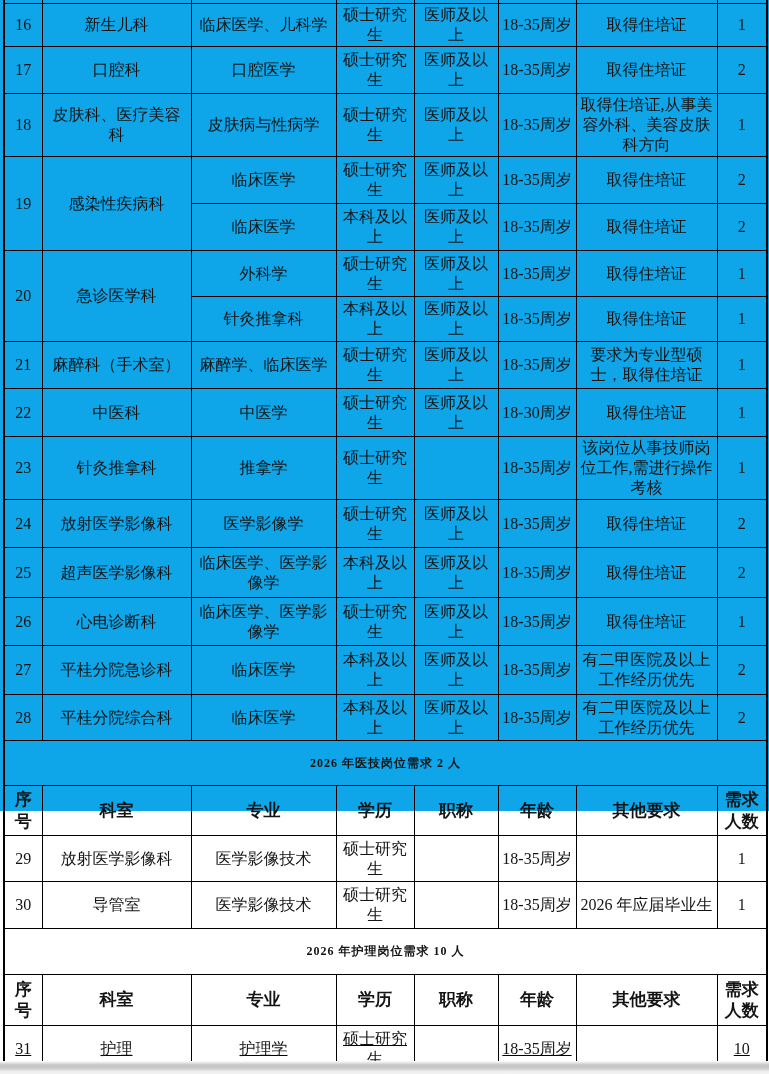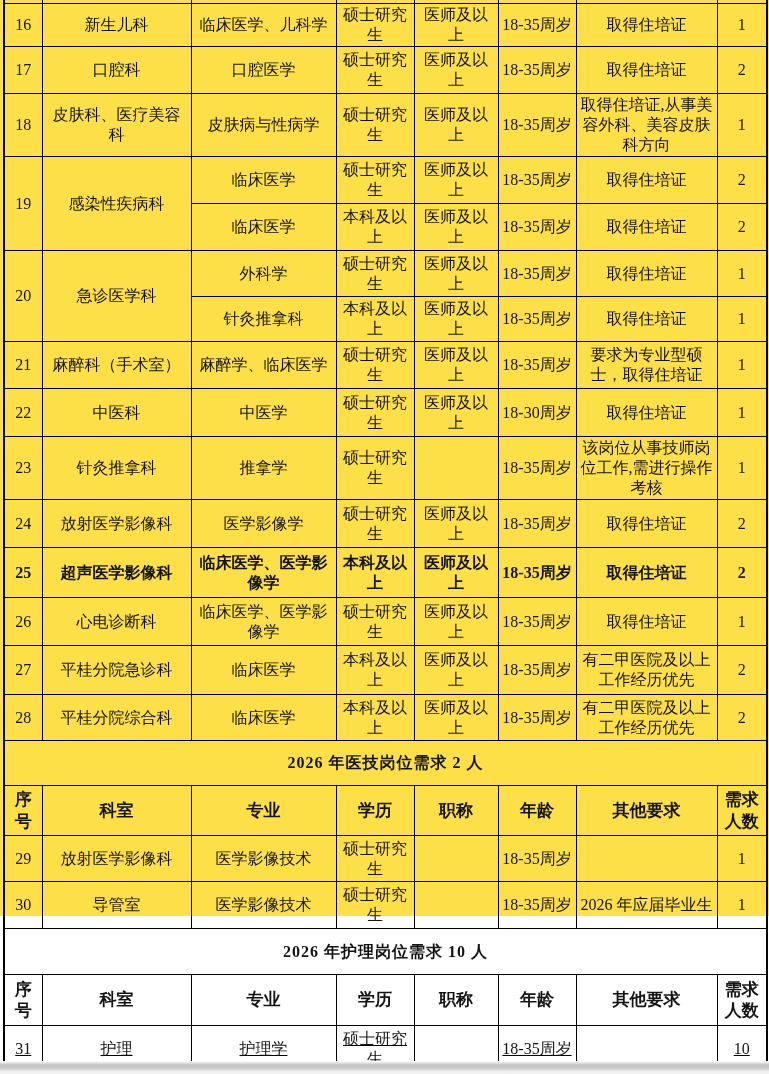--- a/index.html
+++ b/index.html
@@ -7,22 +7,22 @@
     padding: 0;
     background: #ffffff;
     width: 769px;
     height: 1074px;
     overflow: hidden;
     font-family: "Liberation Serif", "DejaVu Serif", serif;
   }
   .page {
     position: relative;
     width: 769px;
-    height: 916px;
-    background: #fde047;
+    height: 811px;
+    background: #0ea5e9;
   }
   table.recruit {
     position: absolute;
     left: 3px;
     top: 0;
     width: 763px;
     border-collapse: collapse;
     table-layout: fixed;
     border: 2px solid #000;
     border-top: none;
@@ -43,21 +43,21 @@
     height: 3px;
     padding: 0;
     font-size: 0;
   }
   tr.header-row td {
     font-weight: bold;
     font-size: 17px;
   }
   tr.section-row td {
     font-weight: bold;
-    font-size: 16px;
+    font-size: 12px;
     letter-spacing: 1px;
     text-align: center;
   }
   td.red {
     color: #bf2f2f;
   }
   .bottom-strip {
     position: absolute;
     left: 0;
     top: 1061px;
@@ -191,21 +191,21 @@
         <tr style="height: 48px;">
           <td rowspan="1">24</td>
           <td rowspan="1">放射医学影像科</td>
           <td>医学影像学</td>
           <td>硕士研究生</td>
           <td>医师及以上</td>
           <td>18-35周岁</td>
           <td>取得住培证</td>
           <td>2</td>
         </tr>
-        <tr style="height: 50px; font-weight: bold;">
+        <tr style="height: 50px;">
           <td rowspan="1">25</td>
           <td rowspan="1">超声医学影像科</td>
           <td>临床医学、医学影像学</td>
           <td class="red">本科及以上</td>
           <td>医师及以上</td>
           <td>18-35周岁</td>
           <td>取得住培证</td>
           <td>2</td>
         </tr>
         <tr style="height: 48px;">

